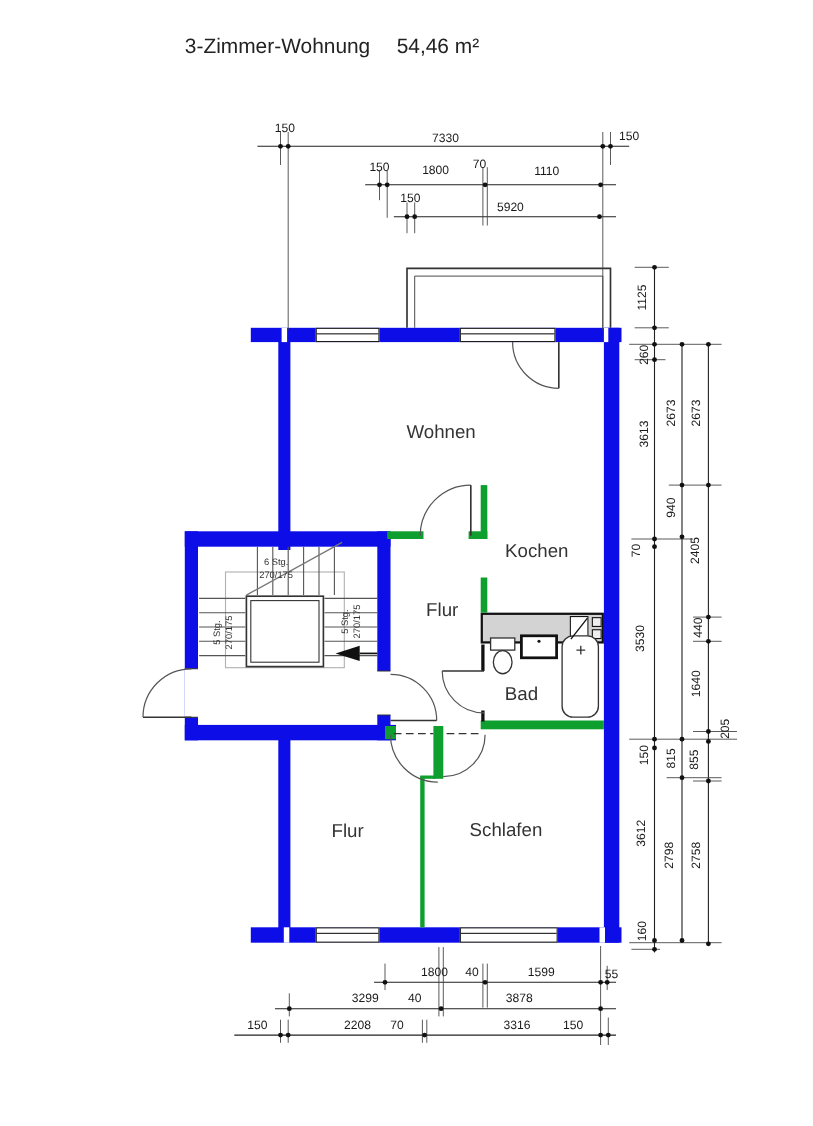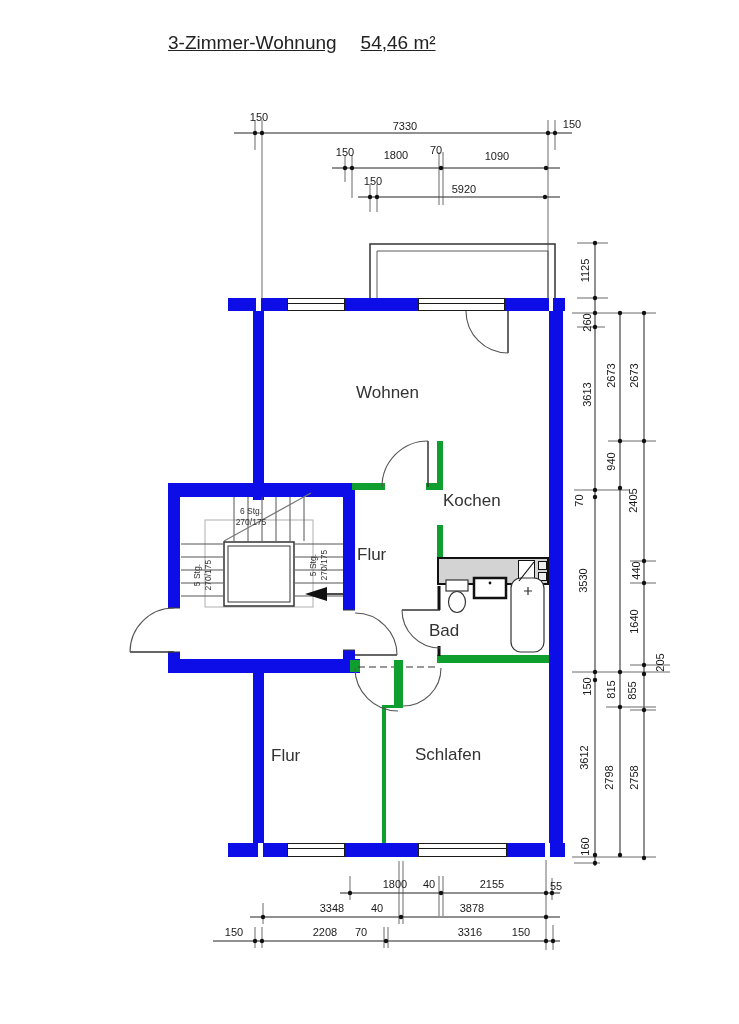--- a/index.html
+++ b/index.html
@@ -6,24 +6,24 @@
   body{width:739px;height:1024px;font-family:"Liberation Sans",sans-serif;}
   .plan{position:relative;width:739px;height:1024px;background:#fff;overflow:hidden;}
   .abs{position:absolute;box-sizing:border-box;}
   .w{background:var(--wall,#0d0de8);z-index:3;}
   .g{background:var(--partition,#0f9f2f);z-index:4;}
   .win{background:#fff;border:1px solid #1a1a1a;background-image:linear-gradient(#1a1a1a,#1a1a1a);
        background-size:100% 1px;background-position:center 4px;background-repeat:no-repeat;z-index:4;}
   .joint{background:#fff;z-index:4;}
   .dim{position:absolute;width:44px;height:13px;font-size:11px;line-height:13px;text-align:center;color:#1a1a1a;z-index:8;}
   .dimv{transform:rotate(-90deg);}
-  .room{position:absolute;width:90px;height:22px;font-size:17px;line-height:22px;text-align:left;color:#333;z-index:8;}
+  .room{position:absolute;width:90px;height:22px;font-size:17px;line-height:22px;text-align:center;color:#333;z-index:8;}
   .stxt{position:absolute;font-size:8.5px;color:#333;text-align:center;line-height:1.3;z-index:8;}
   .rot{transform:rotate(-90deg);}
-  .title{position:absolute;left:168px;top:32px;font-size:19px;color:#222;z-index:8;white-space:nowrap;text-decoration:underline;}
+  .title{position:absolute;left:168px;top:32px;font-size:19px;color:#222;z-index:8;white-space:nowrap;}
   .title .area{margin-left:24px;}
   svg.overlay{position:absolute;left:0;top:0;z-index:7;}
   .counter{background:var(--counter,#d3d3d3);border:2px solid #111;z-index:2;}
 </style>
 </head>
 <body>
 
 <div class="plan">
 
   <div class="title"><span>3-Zimmer-Wohnung</span><span class="area">54,46 m²</span></div>
@@ -188,21 +188,21 @@
     <div>5 Stg.</div>
     <div>270/175</div>
   </div>
 
   <div class="dim" style="left:237px;top:111px">150</div>
   <div class="dim" style="left:383px;top:120px">7330</div>
   <div class="dim" style="left:550px;top:118px">150</div>
   <div class="dim" style="left:323px;top:146px">150</div>
   <div class="dim" style="left:374px;top:149px">1800</div>
   <div class="dim" style="left:414px;top:144px">70</div>
-  <div class="dim" style="left:475px;top:150px">1090</div>
+  <div class="dim" style="left:475px;top:150px">1110</div>
   <div class="dim" style="left:351px;top:175px">150</div>
   <div class="dim" style="left:442px;top:183px">5920</div>
 
   <div class="dim dimv" style="left:563px;top:264px">1125</div>
   <div class="dim dimv" style="left:565px;top:316px">260</div>
   <div class="dim dimv" style="left:589px;top:369px">2673</div>
   <div class="dim dimv" style="left:612px;top:369px">2673</div>
   <div class="dim dimv" style="left:565px;top:388px">3613</div>
   <div class="dim dimv" style="left:589px;top:455px">940</div>
   <div class="dim dimv" style="left:557px;top:494px">70</div>
@@ -214,23 +214,23 @@
   <div class="dim dimv" style="left:565px;top:680px">150</div>
   <div class="dim dimv" style="left:589px;top:683px">815</div>
   <div class="dim dimv" style="left:610px;top:684px">855</div>
   <div class="dim dimv" style="left:562px;top:751px">3612</div>
   <div class="dim dimv" style="left:587px;top:771px">2798</div>
   <div class="dim dimv" style="left:612px;top:771px">2758</div>
   <div class="dim dimv" style="left:563px;top:840px">160</div>
 
   <div class="dim" style="left:373px;top:878px">1800</div>
   <div class="dim" style="left:407px;top:878px">40</div>
-  <div class="dim" style="left:470px;top:878px">2155</div>
+  <div class="dim" style="left:470px;top:878px">1599</div>
   <div class="dim" style="left:534px;top:880px">55</div>
-  <div class="dim" style="left:310px;top:902px">3348</div>
+  <div class="dim" style="left:310px;top:902px">3299</div>
   <div class="dim" style="left:355px;top:902px">40</div>
   <div class="dim" style="left:450px;top:902px">3878</div>
   <div class="dim" style="left:212px;top:926px">150</div>
   <div class="dim" style="left:303px;top:926px">2208</div>
   <div class="dim" style="left:339px;top:926px">70</div>
   <div class="dim" style="left:448px;top:926px">3316</div>
   <div class="dim" style="left:499px;top:926px">150</div>
 
 </div>
 

